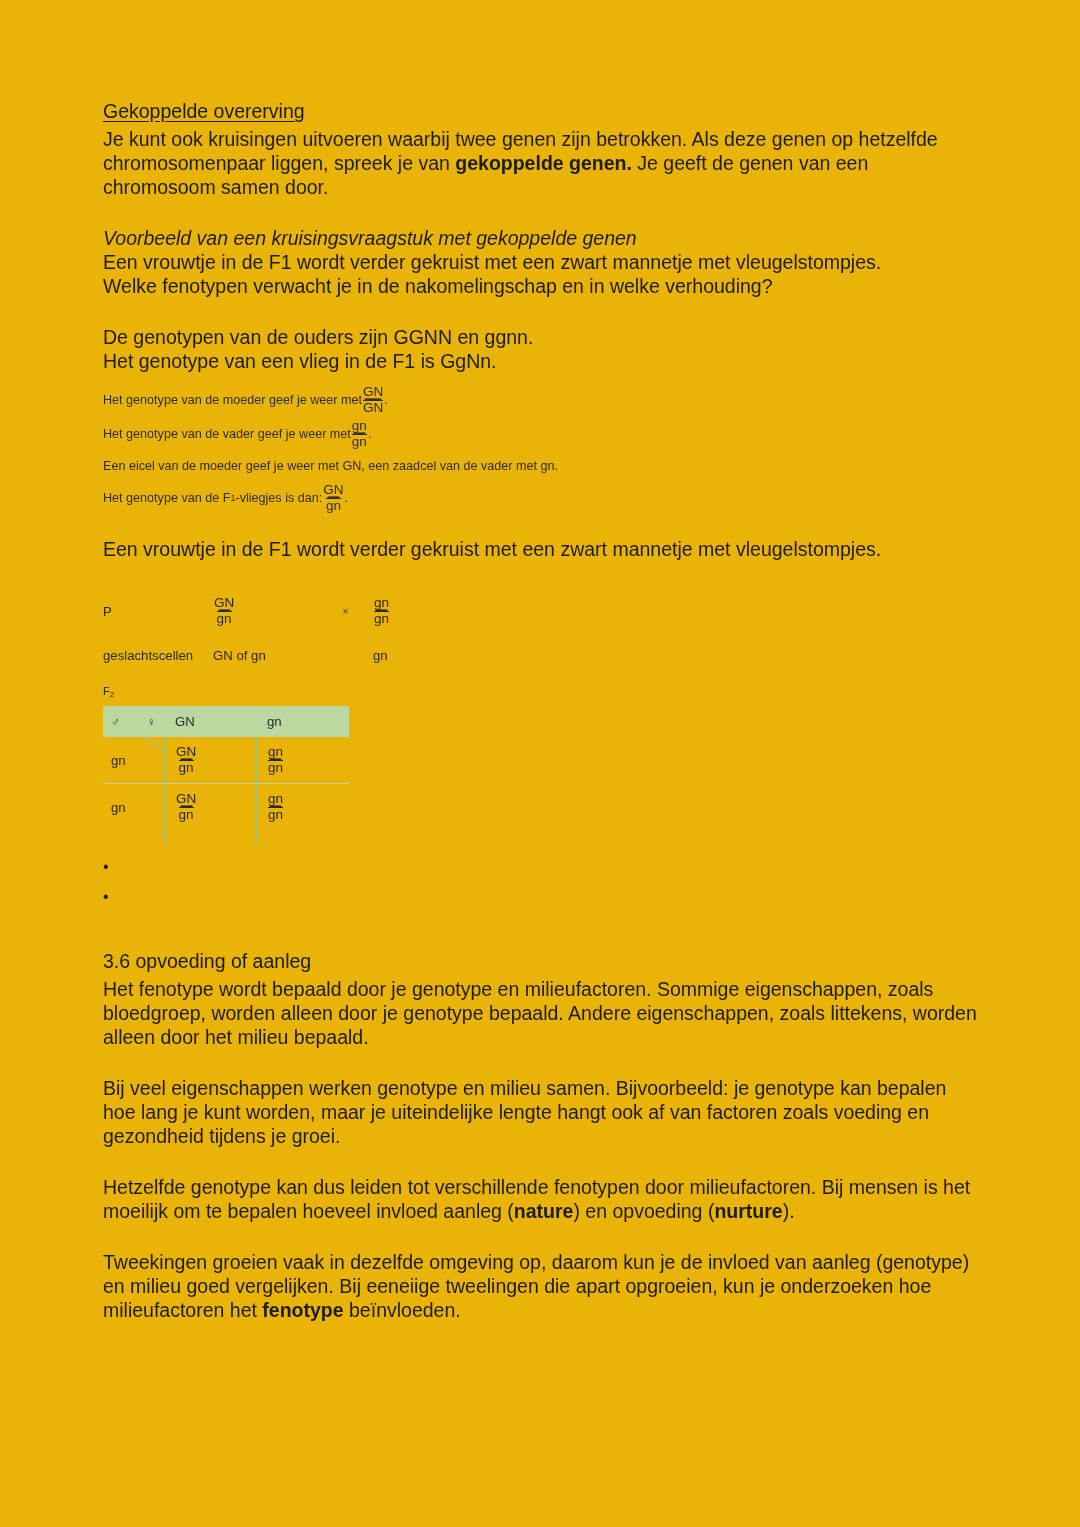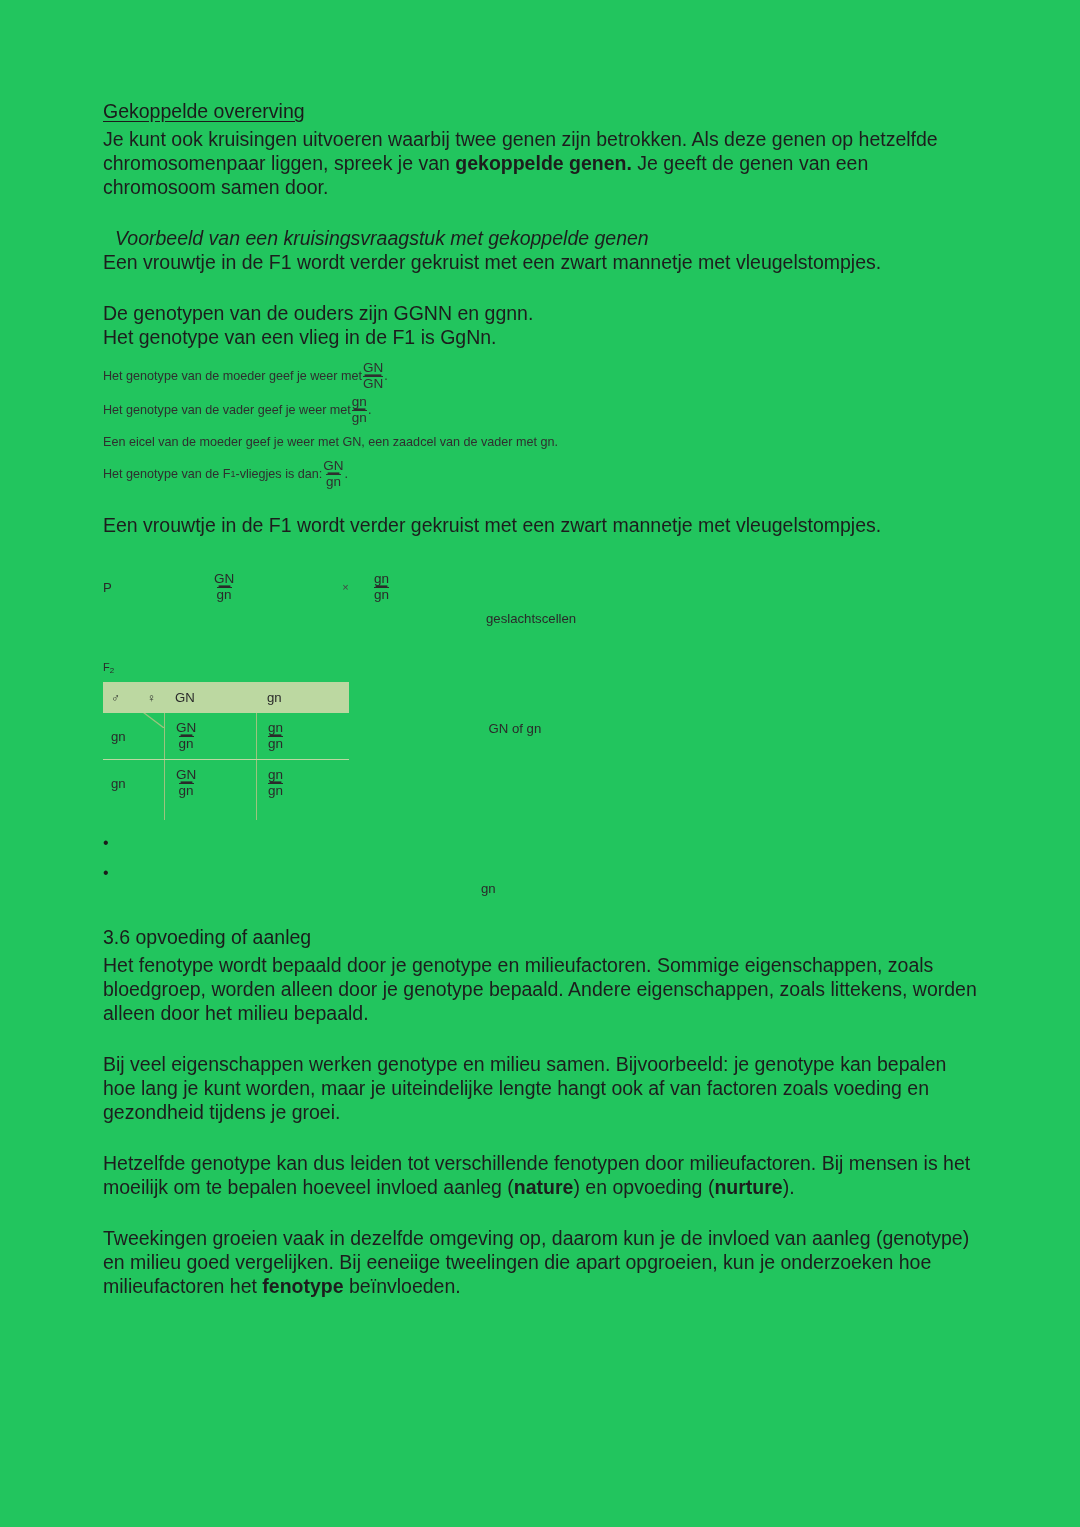--- a/index.html
+++ b/index.html
@@ -4,21 +4,21 @@
 <style>
   html, body {
     margin: 0;
     padding: 0;
     background: #ffffff;
   }
   .page {
     position: relative;
     width: 1080px;
     height: 1527px;
-    background: #22c55e;
+    background: #eab308;
     font-family: "Liberation Sans", sans-serif;
     color: #1b1b1b;
     overflow: hidden;
   }
   .content {
     position: absolute;
     left: 103px;
     top: 96px;
     width: 876px;
   }
@@ -33,21 +33,21 @@
   .para + .para { margin-top: 0; }
   .gap-md { height: 27px; }
   .gap-lg { height: 34px; }
 
   .h-underline {
     font-size: 19.5px;
     line-height: 31px;
     text-decoration: underline;
     text-underline-offset: 3px;
   }
-  .italic { font-style: italic; margin-left: 12px; }
+  .italic { font-style: italic; }
   .bold { font-weight: bold; }
   .sec-head {
     font-size: 19.5px;
     line-height: 31px;
     font-weight: normal;
   }
 
   
   .insert {
     font-size: 12.6px;
@@ -91,21 +91,21 @@
   }
   .scheme-row {
     display: flex;
     align-items: center;
   }
   .sc-label  { width: 110px; flex: 0 0 110px; }
   .sc-c1     { width: 105px; flex: 0 0 105px; }
   .sc-x      { width: 55px;  flex: 0 0 55px; text-align: center; font-size: 11px; color:#444; }
   .sc-c2     { width: 120px; flex: 0 0 120px; }
   .row-p     { height: 48px; }
-  .row-gam   { height: 40px; flex-direction: column; }
+  .row-gam   { height: 40px; }
 
   .f2-label {
     font-size: 11px;
     color: #2a2a2a;
     margin-bottom: 7px;
   }
 
   
   .punnett {
     position: relative;
@@ -189,20 +189,21 @@
   <div class="content">
 
     <div class="h-underline">Gekoppelde overerving</div>
 
     <p class="para"><span>Je kunt ook kruisingen uitvoeren waarbij twee genen zijn betrokken. Als deze genen op hetzelfde chromosomenpaar liggen, spreek je van </span><span class="bold">gekoppelde genen.</span><span> Je geeft de genen van een chromosoom samen door.</span></p>
 
     <div class="gap-md"></div>
 
     <div class="para italic">Voorbeeld van een kruisingsvraagstuk met gekoppelde genen</div>
     <div class="para">Een vrouwtje in de F1 wordt verder gekruist met een zwart mannetje met vleugelstompjes.</div>
+    <div class="para">Welke fenotypen verwacht je in de nakomelingschap en in welke verhouding?</div>
 
     <div class="gap-md"></div>
 
     <div class="para">De genotypen van de ouders zijn GGNN en ggnn.</div>
     <div class="para">Het genotype van een vlieg in de F1 is GgNn.</div>
 
     <div style="height:10px"></div>
 
     <div class="insert">
       <div class="iline">

